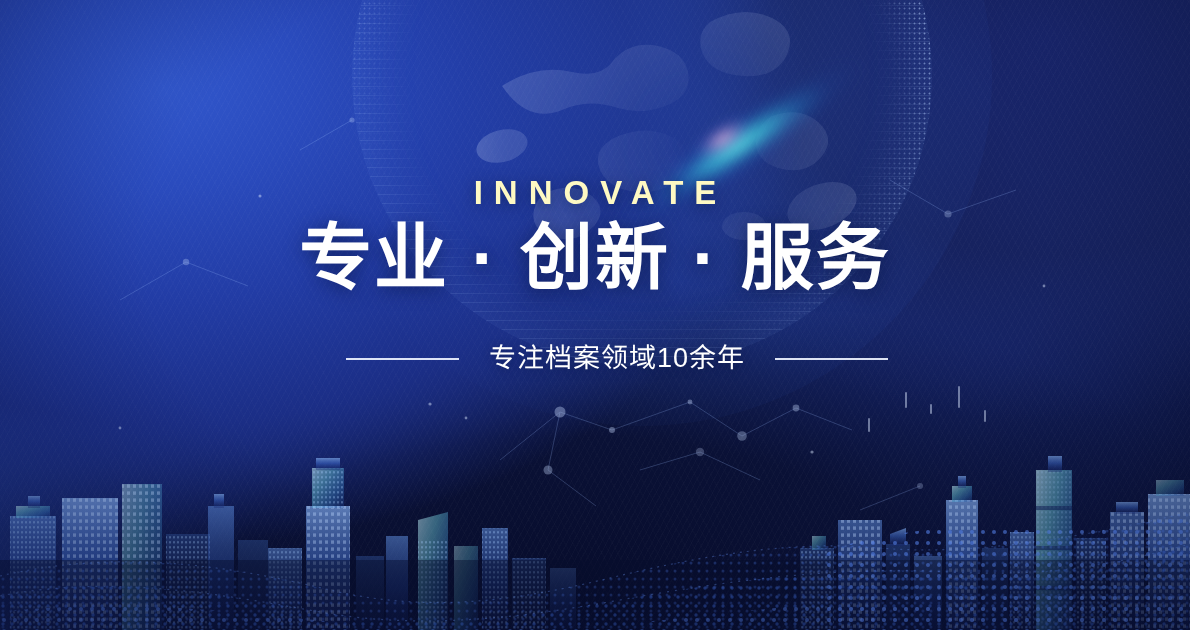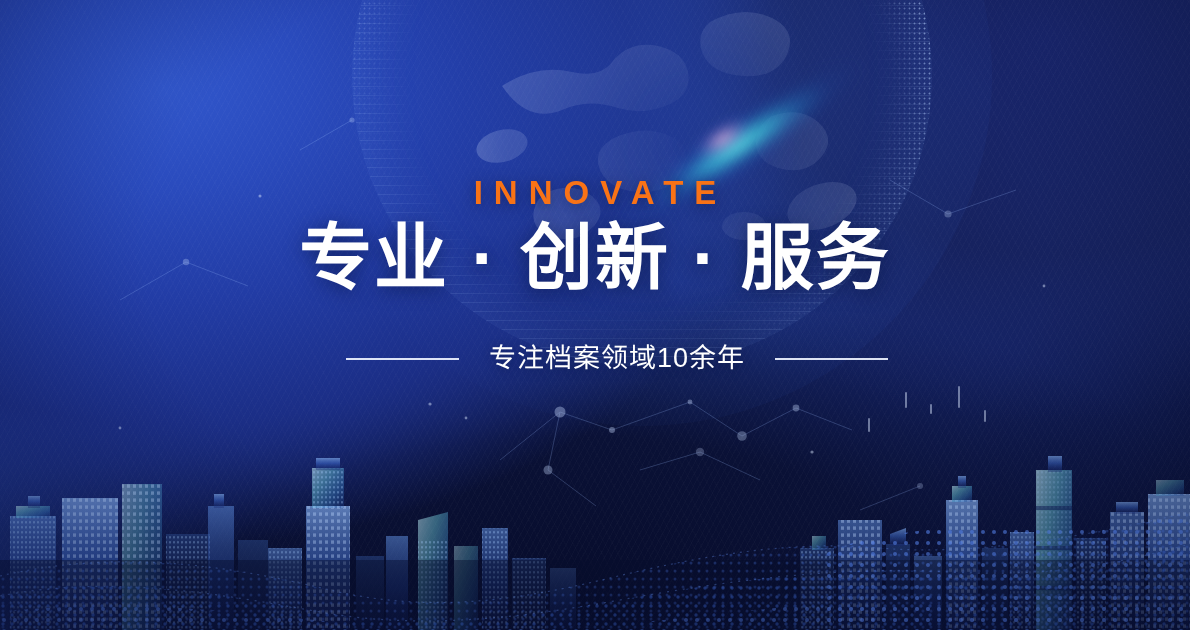--- a/index.html
+++ b/index.html
@@ -140,21 +140,21 @@
   
   .content {
     position: absolute;
     left: 0;
     right: 0;
     top: 176px;
     text-align: center;
     z-index: 40;
   }
   .eyebrow {
-    color: #f97316;
+    color: #fef9c3;
     font-size: 33px;
     font-weight: bold;
     letter-spacing: 11px;
     text-indent: 11px;
     line-height: 1;
     text-shadow: 0 2px 14px rgba(8,18,60,0.55);
   }
   .headline {
     margin-top: 10px;
     color: #ffffff;

